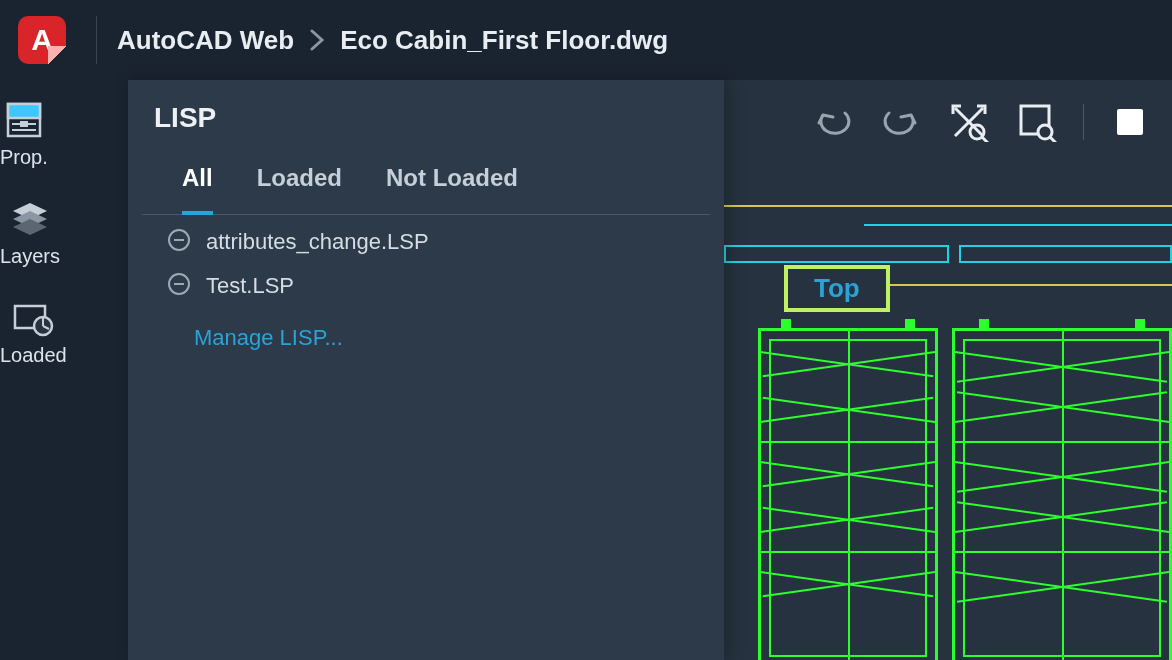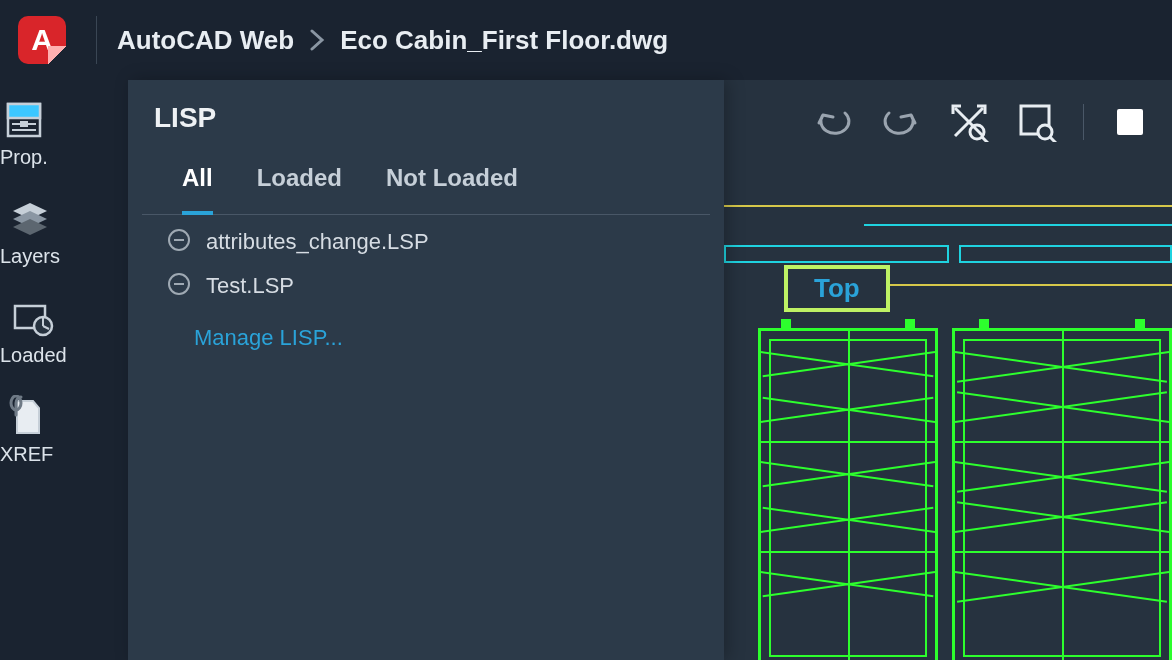--- a/index.html
+++ b/index.html
@@ -102,30 +102,20 @@
     <div class="rail-item">
       <div class="rail-icon">
         <svg width="44" height="40" viewBox="0 0 44 40">
           <rect x="4" y="8" width="30" height="22" fill="none" stroke="#c6cfd8" stroke-width="2.5"></rect>
           <circle cx="32" cy="28" r="9" fill="#26323f" stroke="#c6cfd8" stroke-width="2.5"></circle>
           <line x1="32" y1="28" x2="32" y2="20" stroke="#c6cfd8" stroke-width="2"></line>
           <line x1="32" y1="28" x2="38" y2="31" stroke="#c6cfd8" stroke-width="2"></line>
         </svg>
       </div>
       <div class="lbl">Loaded</div>
-    </div>
-    <div class="rail-item">
-      <div class="rail-icon">
-        <svg width="40" height="44" viewBox="0 0 40 44">
-          <path d="M10 6 h16 l6 7 v25 h-22 z" fill="#e8edf2" stroke="#c6cfd8" stroke-width="2"></path>
-          <path d="M14 2 c-3 0 -5 3 -5 6 v12" fill="none" stroke="#6f7a86" stroke-width="3" stroke-linecap="round"></path>
-          <ellipse cx="9" cy="8" rx="5" ry="7" fill="none" stroke="#6f7a86" stroke-width="3"></ellipse>
-        </svg>
-      </div>
-      <div class="lbl">XREF</div>
     </div>
   </div>
 
   <div class="panel">
     <div class="panel-title">LISP</div>
     <div class="tabs">
       <div class="tab active">All</div>
       <div class="tab">Loaded</div>
       <div class="tab">Not Loaded</div>
     </div>

